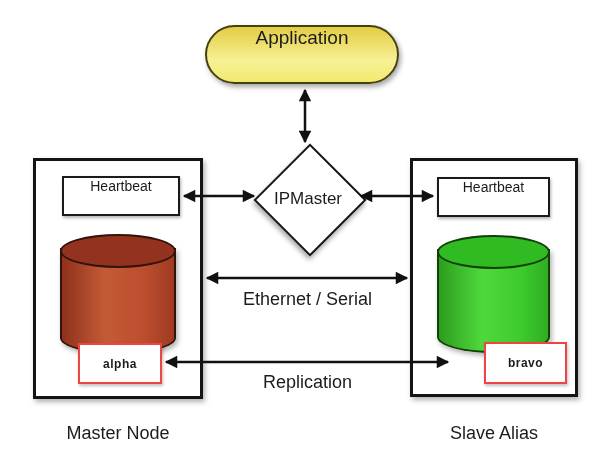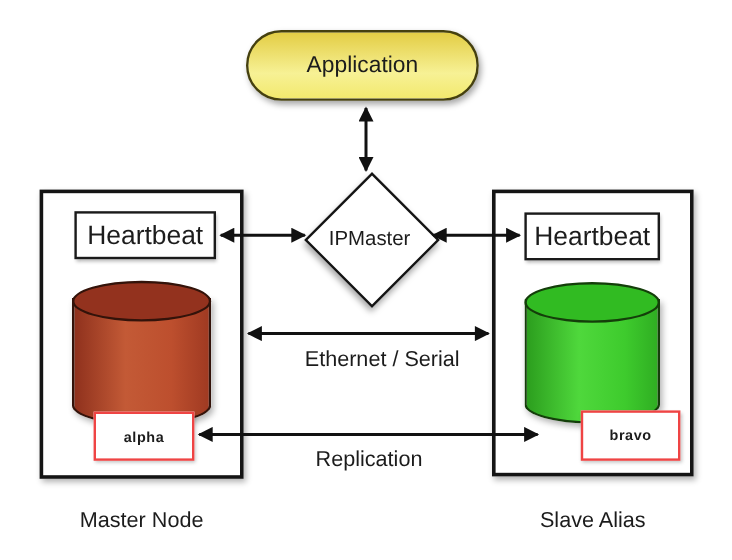--- a/index.html
+++ b/index.html
@@ -10,21 +10,21 @@
     color:#1c1c1c; overflow:hidden;
   }
   .shape { position:absolute; box-sizing:border-box; }
 
   
   .application {
     left:205px; top:25px; width:194px; height:59px;
     border-radius:30px; border:2.5px solid #45400f;
     background:linear-gradient(180deg, var(--application-fill-top,#e3cd44) 0%, var(--application-fill-bottom,#f7f195) 62%, #f2e96e 100%);
     box-shadow:2px 3px 5px rgba(0,0,0,0.35);
-    display:flex; align-items:center; justify-content:center;
+    display:flex; align-items:flex-start; justify-content:center;
     font-size:19px;
   }
 
   
   .diamond-wrap { left:253px; top:143px; width:110px; height:110px; }
   .diamond-shape {
     position:absolute; left:17px; top:17px; width:76px; height:76px;
     transform:rotate(45deg);
     background:#fff; border:2px solid #141414;
     box-shadow:2px 3px 5px rgba(0,0,0,0.35);
@@ -40,22 +40,22 @@
     background:#fff; border:3px solid #141414;
     box-shadow:2px 3px 5px rgba(0,0,0,0.3);
   }
   .master-box { left:33px;  top:158px; width:170px; height:241px; }
   .slave-box  { left:410px; top:158px; width:168px; height:239px; }
 
   
   .heartbeat {
     background:#fff; border:2px solid #1a1a1a;
     box-shadow:1px 2px 3px rgba(0,0,0,0.3);
-    display:flex; align-items:center; justify-content:center;
-    font-size:22px;
+    display:flex; justify-content:center;
+    font-size:14px;
   }
   .heartbeat-left  { left:62px;  top:176px; width:118px; height:40px; }
   .heartbeat-right { left:437px; top:177px; width:113px; height:40px; }
 
   
   .cylinder { pointer-events:none; }
   .cyl-body {
     position:absolute; left:0; right:0; top:14px; bottom:0;
     border:2px solid #33130a; border-top:none;
     border-radius:0 0 50% 50% / 0 0 16px 16px;
@@ -82,21 +82,21 @@
     background:#fff; border:2px solid #ef4444;
     box-shadow:1px 2px 3px rgba(0,0,0,0.25);
     display:flex; align-items:center; justify-content:center;
     font-size:12px; font-weight:bold; letter-spacing:0.5px;
   }
   .disk-alpha { left:78px;  top:343px; width:84px; height:41px; }
   .disk-bravo { left:452px; top:342px; width:83px; height:42px;margin-left:32px; }
 
   
   .text-label { position:absolute; text-align:center; font-size:18px; }
-  .label-ethernet    { left:203px; width:209px; top:289px;padding-left:11px; }
+  .label-ethernet    { left:203px; width:209px; top:289px; }
   .label-replication { left:203px; width:209px; top:372px; }
   .label-master      { left:33px;  width:170px; top:423px; }
   .label-slave       { left:410px; width:168px; top:423px; }
 
   
   .arrows { position:absolute; left:0; top:0; width:610px; height:467px; pointer-events:none; }
   .arrows line { stroke:var(--arrow,#111111); stroke-width:2.5; }
 </style>
 </head>
 <body>

